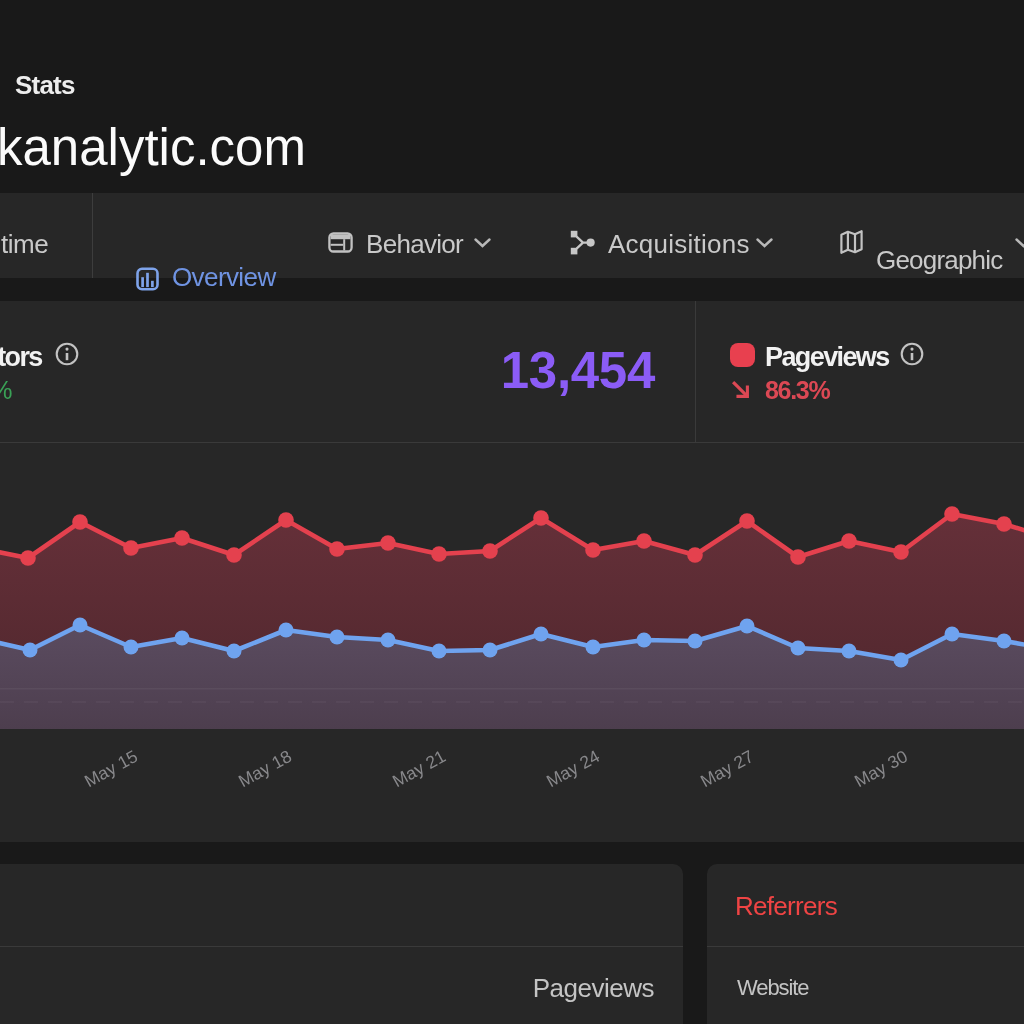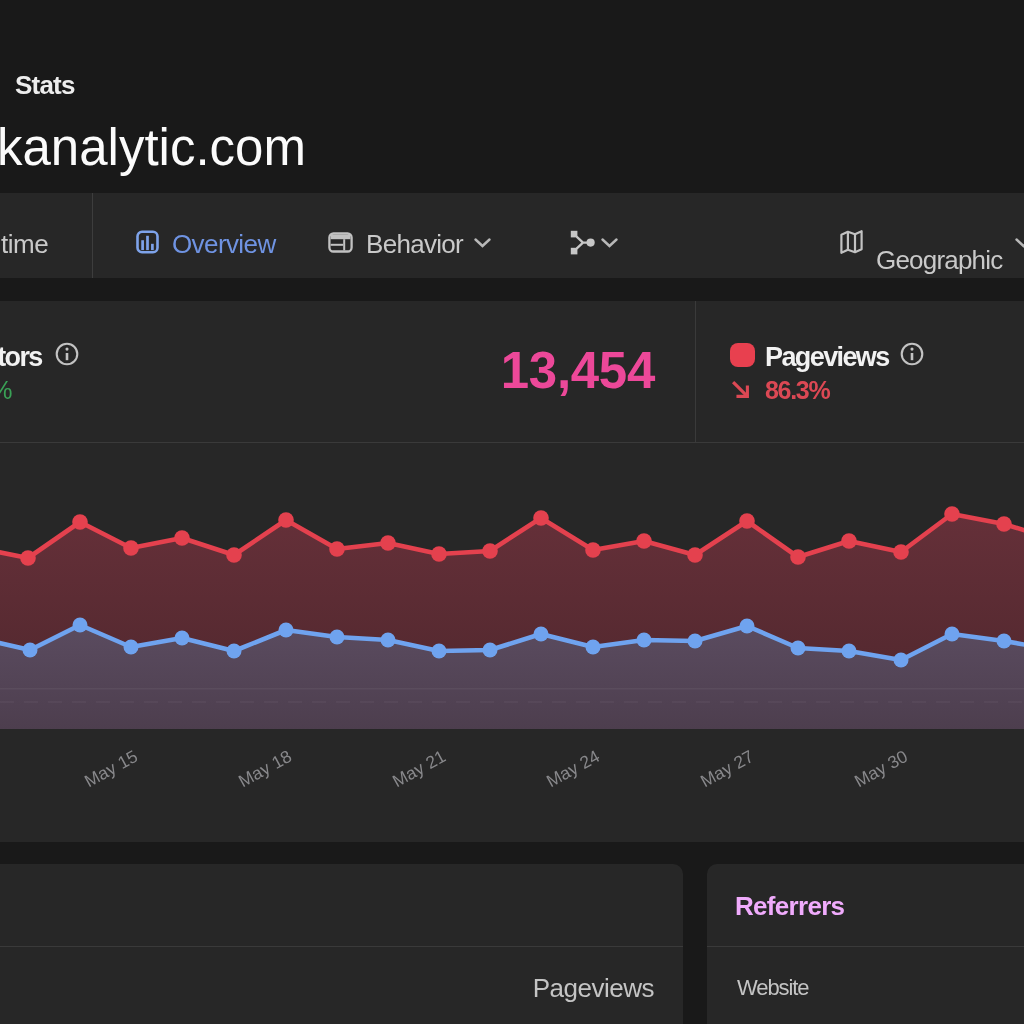--- a/index.html
+++ b/index.html
@@ -13,42 +13,42 @@
   #domain { left:-3px; top:118px; font-size:51px; font-weight:400; color:#fbfbfb; }
 
   
   #tabbar { left:0; top:193px; width:1024px; height:85px; background:#272727; }
   .tab { position:absolute; top:0; height:98px; display:flex; align-items:center;
          color:#c9c9c9; font-size:26px; font-weight:400; white-space:nowrap; }
   .tab svg { display:block; }
   .tab .txt { margin-left:13px; position:relative; top:2px; }
   .tab .chev { position:relative; top:1px; }
   #tab-sep { left:92px; top:0px; width:1px; height:85px; background:#3d3d3d; }
-  #tab-overview { color:#6f93e2; }
+  #tab-overview { color:#6f93e2;align-items:flex-end; }
 
   
   #maincard { left:0; top:301px; width:1024px; height:541px; background:#272727; }
   #stat-divider-h { left:0; top:141px; width:1024px; height:1px; background:#3a3a3a; }
   #stat-divider-v { left:695px; top:0px; width:1px; height:141px; background:#3a3a3a; }
 
   .stat-label { font-size:27px; font-weight:700; letter-spacing:-1.6px; color:#f2f2f2; }
   .stat-delta { font-size:25px; font-weight:700; letter-spacing:-1.3px; }
   #visitors-lbl { left:-44px; top:41px; }
   #visitors-delta { left:-42px; top:75px; color:#3aa156; font-weight:400; letter-spacing:-0.8px; }
-  #big-number { left:380px; top:40px; width:275px; text-align:right; font-size:51px; font-weight:700; letter-spacing:-0.3px; color:#ec4899; }
+  #big-number { left:380px; top:40px; width:275px; text-align:right; font-size:51px; font-weight:700; letter-spacing:-0.3px; color:#8b5cf6; }
   #pv-square { left:730px; top:42px; width:25px; height:24px; border-radius:8px; background:#e8404f; }
   #pv-lbl { left:765px; top:41px; }
   #pv-delta-txt { left:765px; top:75px; color:#dc4854; }
 
   
   #card-left { left:-40px; top:864px; width:723px; height:200px; background:#272727; border-radius:10px; }
   #card-right { left:707px; top:864px; width:360px; height:200px; background:#272727; border-radius:10px; }
   .card-divider { position:absolute; left:0; top:82px; width:100%; height:1px; background:#3a3a3a; }
   #pv-col { right:29px; top:109px; font-size:26px; letter-spacing:-0.5px; color:#c4c4c4; }
-  #referrers { left:28px; top:27px; font-size:26px; font-weight:700; letter-spacing:-0.7px; color:#f0abfc; }
+  #referrers { left:28px; top:27px; font-size:26px; font-weight:400; letter-spacing:-0.7px; color:#ef4444; }
   #website { left:30px; top:111px; font-size:22px; letter-spacing:-1.1px; color:#c4c4c4; }
 </style>
 </head>
 <body>
 <div id="page">
   <div class="abs" id="stats-lbl">Stats</div>
   <div class="abs" id="domain">kanalytic.com</div>
 
   <div class="abs" id="tabbar">
     <div class="tab" id="tab-realtime" style="left:1px;">
@@ -76,20 +76,21 @@
           <path d="M1.5 1.5 L8.5 8 L15.5 1.5"></path>
         </svg>
     </div>
     <div class="tab" id="tab-acquisitions" style="left:569px;">
       <svg width="26" height="25" viewBox="0 0 26 25" fill="#c6c6c6">
         <rect x="1.8" y="0.8" width="6.6" height="6.6"></rect>
         <rect x="1.8" y="17.8" width="6.6" height="6.6"></rect>
         <circle cx="21.6" cy="12.6" r="4.1"></circle>
         <path d="M7.6 6.6 L14 12.6 L7.6 18.6 M14 12.6 L18 12.6" stroke="#c6c6c6" stroke-width="2.3" fill="none" stroke-linejoin="round"></path>
       </svg>
+      <span class="txt" style="letter-spacing:0.25px;">Acquisitions</span>
       <svg class="chev" style="margin-left:6px;" width="17" height="10" viewBox="0 0 17 10" fill="none" stroke="#b8b8b8" stroke-width="2.4" stroke-linecap="round">
           <path d="M1.5 1.5 L8.5 8 L15.5 1.5"></path>
         </svg>
     </div>
     <div class="tab" id="tab-geographic" style="left:840px;">
       <svg width="23" height="26" viewBox="0 0 23 26" fill="none" stroke="#c2c2c2" stroke-width="2.2" stroke-linejoin="round">
         <path d="M1.4 5.8 L7.9 2.8 L15 5.2 L21.6 2.2 L21.6 20.2 L15 23.2 L7.9 20.8 L1.4 23.8 Z"></path>
         <line x1="7.9" y1="2.8" x2="7.9" y2="20.8"></line>
         <line x1="15" y1="5.2" x2="15" y2="23.2"></line>
       </svg>

